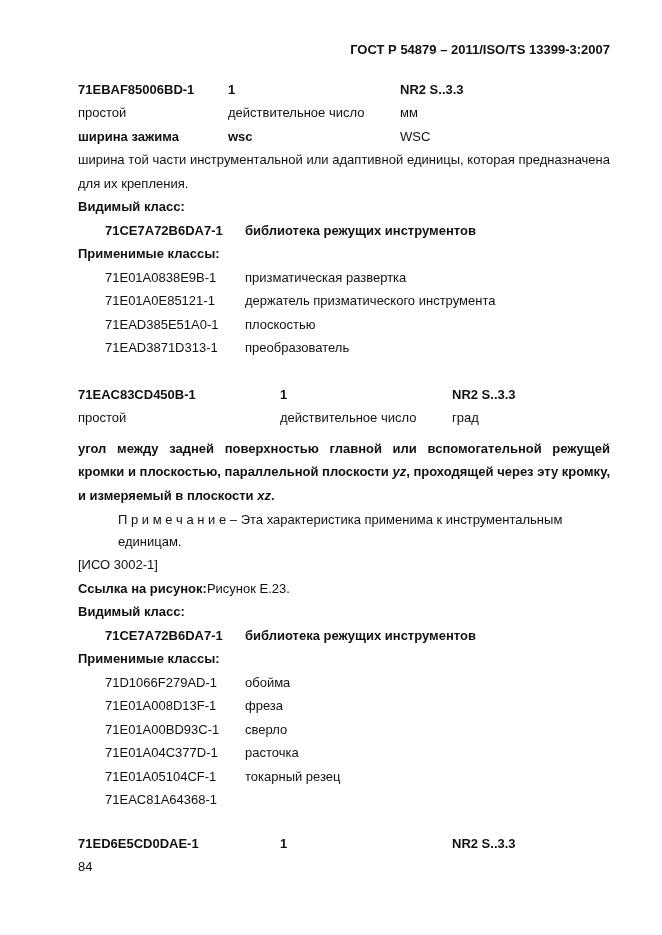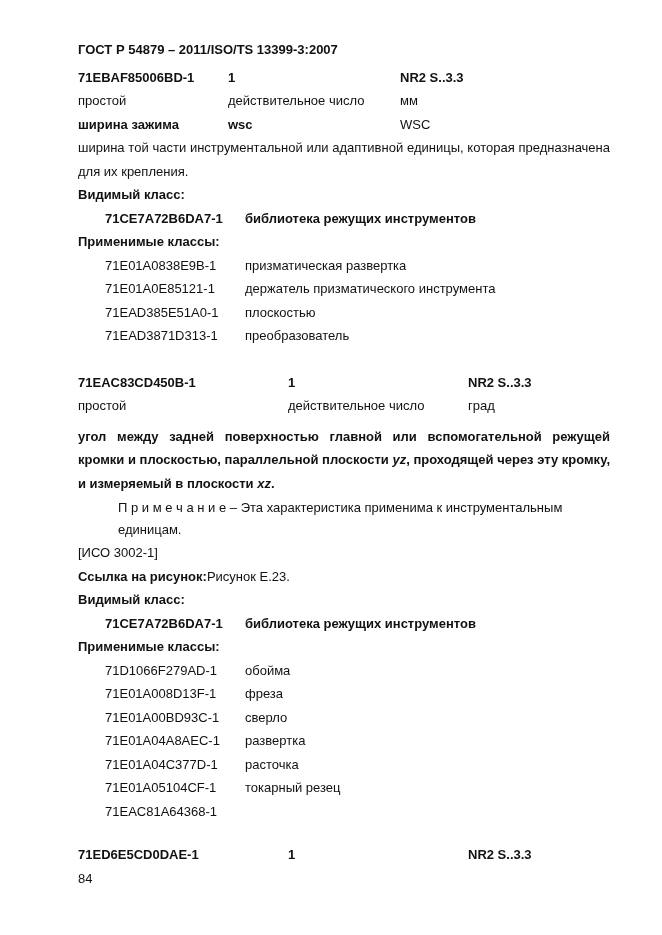--- a/index.html
+++ b/index.html
@@ -4,24 +4,24 @@
 <style>
   html,body{margin:0;padding:0;background:#ffffff;}
   .page{
     width:662px;height:935px;box-sizing:border-box;position:relative;
     background:#ffffff;color:#111111;
     font-family:"Liberation Sans","DejaVu Sans",sans-serif;
     font-size:13px;line-height:23.5px;
     padding:38px 52px 0 78px;overflow:hidden;
   }
   .bold{font-weight:bold;}
-  .header{font-weight:bold;margin-bottom:4px;}
+  .header{font-weight:bold;margin-bottom:16px;text-align:right;}
   .grid{display:grid;}
   .g1{grid-template-columns:150px 172px 1fr;}
-  .g2{grid-template-columns:202px 172px 1fr;gap:8px;}
+  .g2{grid-template-columns:202px 172px 1fr;}
   .para{margin:0;text-align:justify;}
   .indent{padding-left:27px;}
   .class-row{display:grid;grid-template-columns:140px 1fr;}
   .entry2{margin-top:23px;}
   .entry2 .para{margin-top:7px;font-weight:bold;}
   .note{font-size:13px;line-height:22px;margin-top:2px;padding-left:40px;}
   .figref .val{}
   .entry3{margin-top:20px;}
   i{font-style:italic;}
 </style>
@@ -102,24 +102,20 @@
     </div>
     <div class="class-row indent">
       <span>71E01A008D13F-1</span>
       <span>фреза</span>
     </div>
     <div class="class-row indent">
       <span>71E01A00BD93C-1</span>
       <span>сверло</span>
     </div>
     <div class="class-row indent">
-      <span>71E01A04A8AEC-1</span>
-      <span>развертка</span>
-    </div>
-    <div class="class-row indent">
       <span>71E01A04C377D-1</span>
       <span>расточка</span>
     </div>
     <div class="class-row indent">
       <span>71E01A05104CF-1</span>
       <span>токарный резец</span>
     </div>
     <div class="class-row indent">
       <span>71EAC81A64368-1</span>
     </div>

